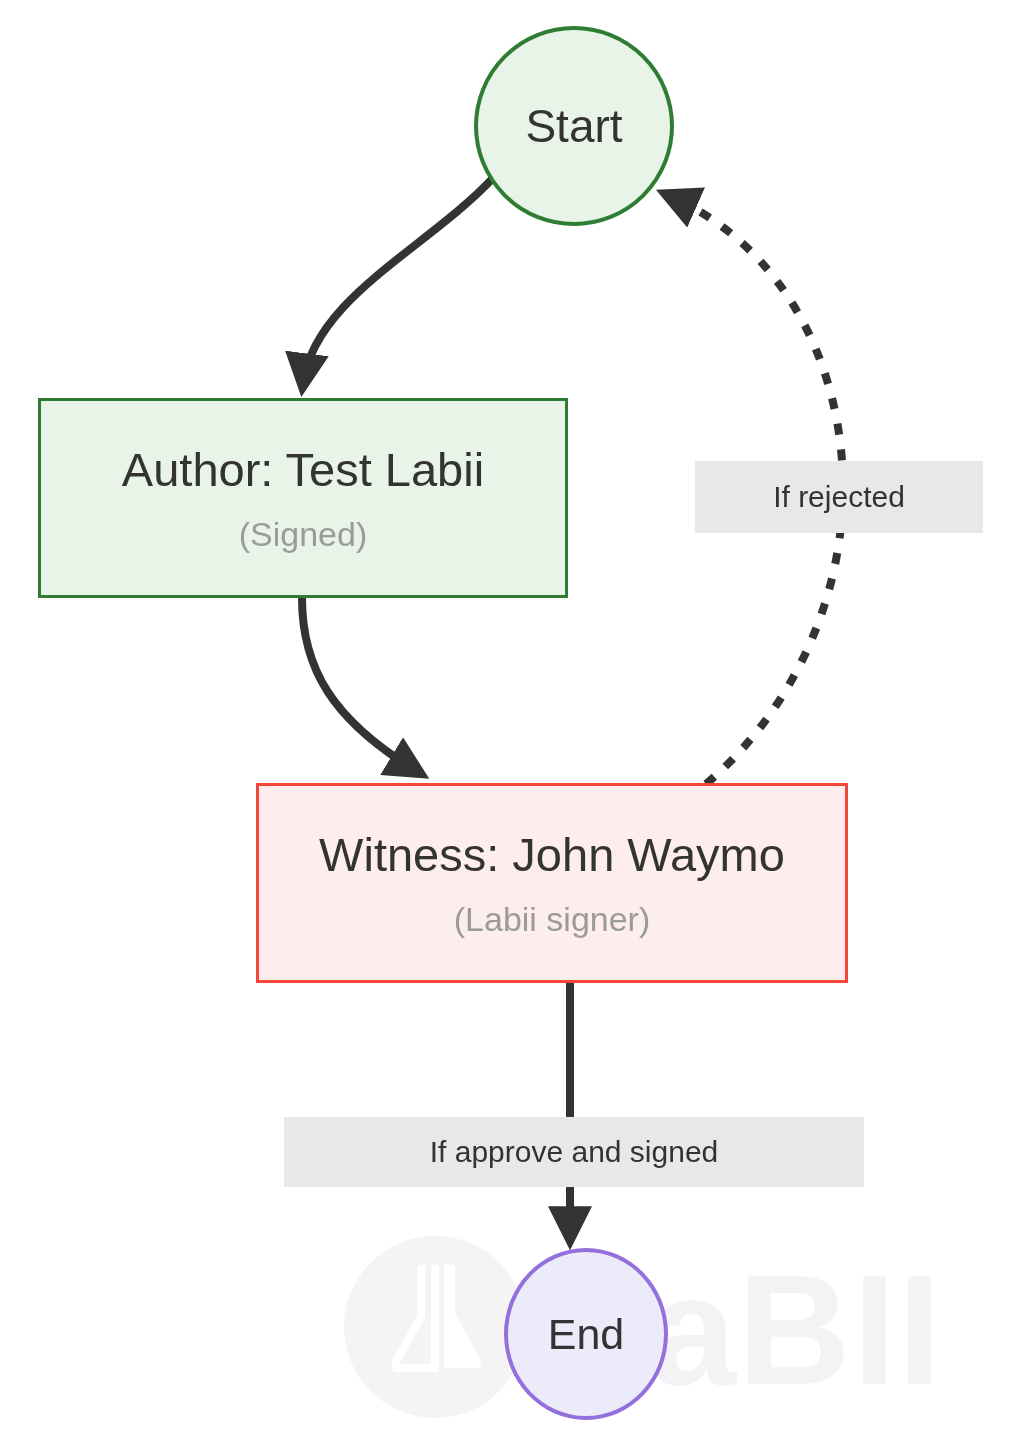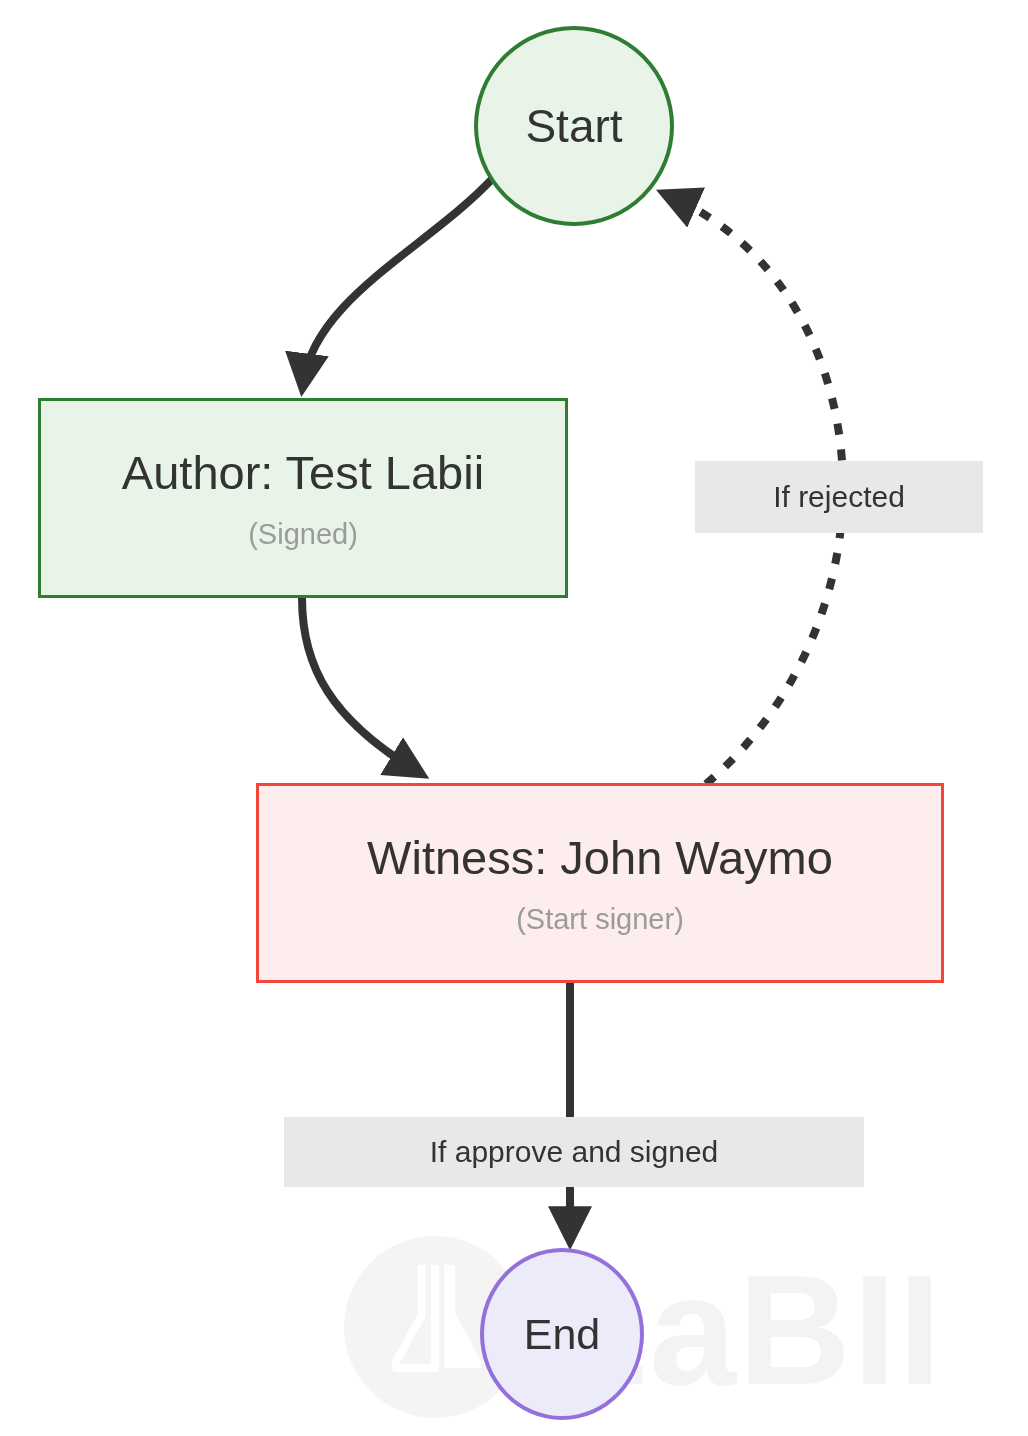--- a/index.html
+++ b/index.html
@@ -39,27 +39,27 @@
     left:474px;top:26px;width:192px;height:192px;border-radius:50%;
     background:var(--start-fill);border:4px solid var(--green-stroke);
     font-size:46px;font-weight:400;
   }
   .node-box{box-sizing:border-box;}
   .node-author{
     left:38px;top:398px;width:530px;height:200px;
     background:var(--start-fill);border:3px solid var(--green-stroke);
   }
   .node-witness{
-    left:256px;top:783px;width:688px;height:200px;
+    left:256px;top:783px;width:592px;height:200px;
     background:var(--witness-fill);border:3px solid var(--red-stroke);
   }
   .node-title{font-size:47px;font-weight:500;white-space:nowrap;}
-  .node-subtitle{font-size:29px;font-weight:500;color:var(--subtext);margin-top:18px;white-space:nowrap;}
+  .node-subtitle{font-size:34px;font-weight:500;color:var(--subtext);margin-top:18px;white-space:nowrap;}
   .node-end{
-    left:480px;top:1248px;width:156px;height:164px;border-radius:50%;
+    left:504px;top:1248px;width:156px;height:164px;border-radius:50%;
     background:var(--end-fill);border:4px solid var(--purple-stroke);
     font-size:43px;font-weight:500;
   }
   
   .edge-label{
     position:absolute;z-index:2;display:flex;align-items:center;justify-content:center;
     background:var(--label-bg);color:var(--text);
     font-size:30px;font-weight:400;white-space:nowrap;
   }
   .label-rejected{left:695px;top:461px;width:288px;height:72px;}
@@ -96,21 +96,21 @@
     <span>Start</span>
   </div>
 
   <div class="node node-box node-author">
     <div class="node-title">Author: Test Labii</div>
     <div class="node-subtitle">(Signed)</div>
   </div>
 
   <div class="node node-box node-witness">
     <div class="node-title">Witness: John Waymo</div>
-    <div class="node-subtitle">(Start signer)</div>
+    <div class="node-subtitle">(Labii signer)</div>
   </div>
 
   <div class="node node-end">
     <span>End</span>
   </div>
 
   <div class="edge-label label-rejected">If rejected</div>
   <div class="edge-label label-approved">If approve and signed</div>
 
 </div>

